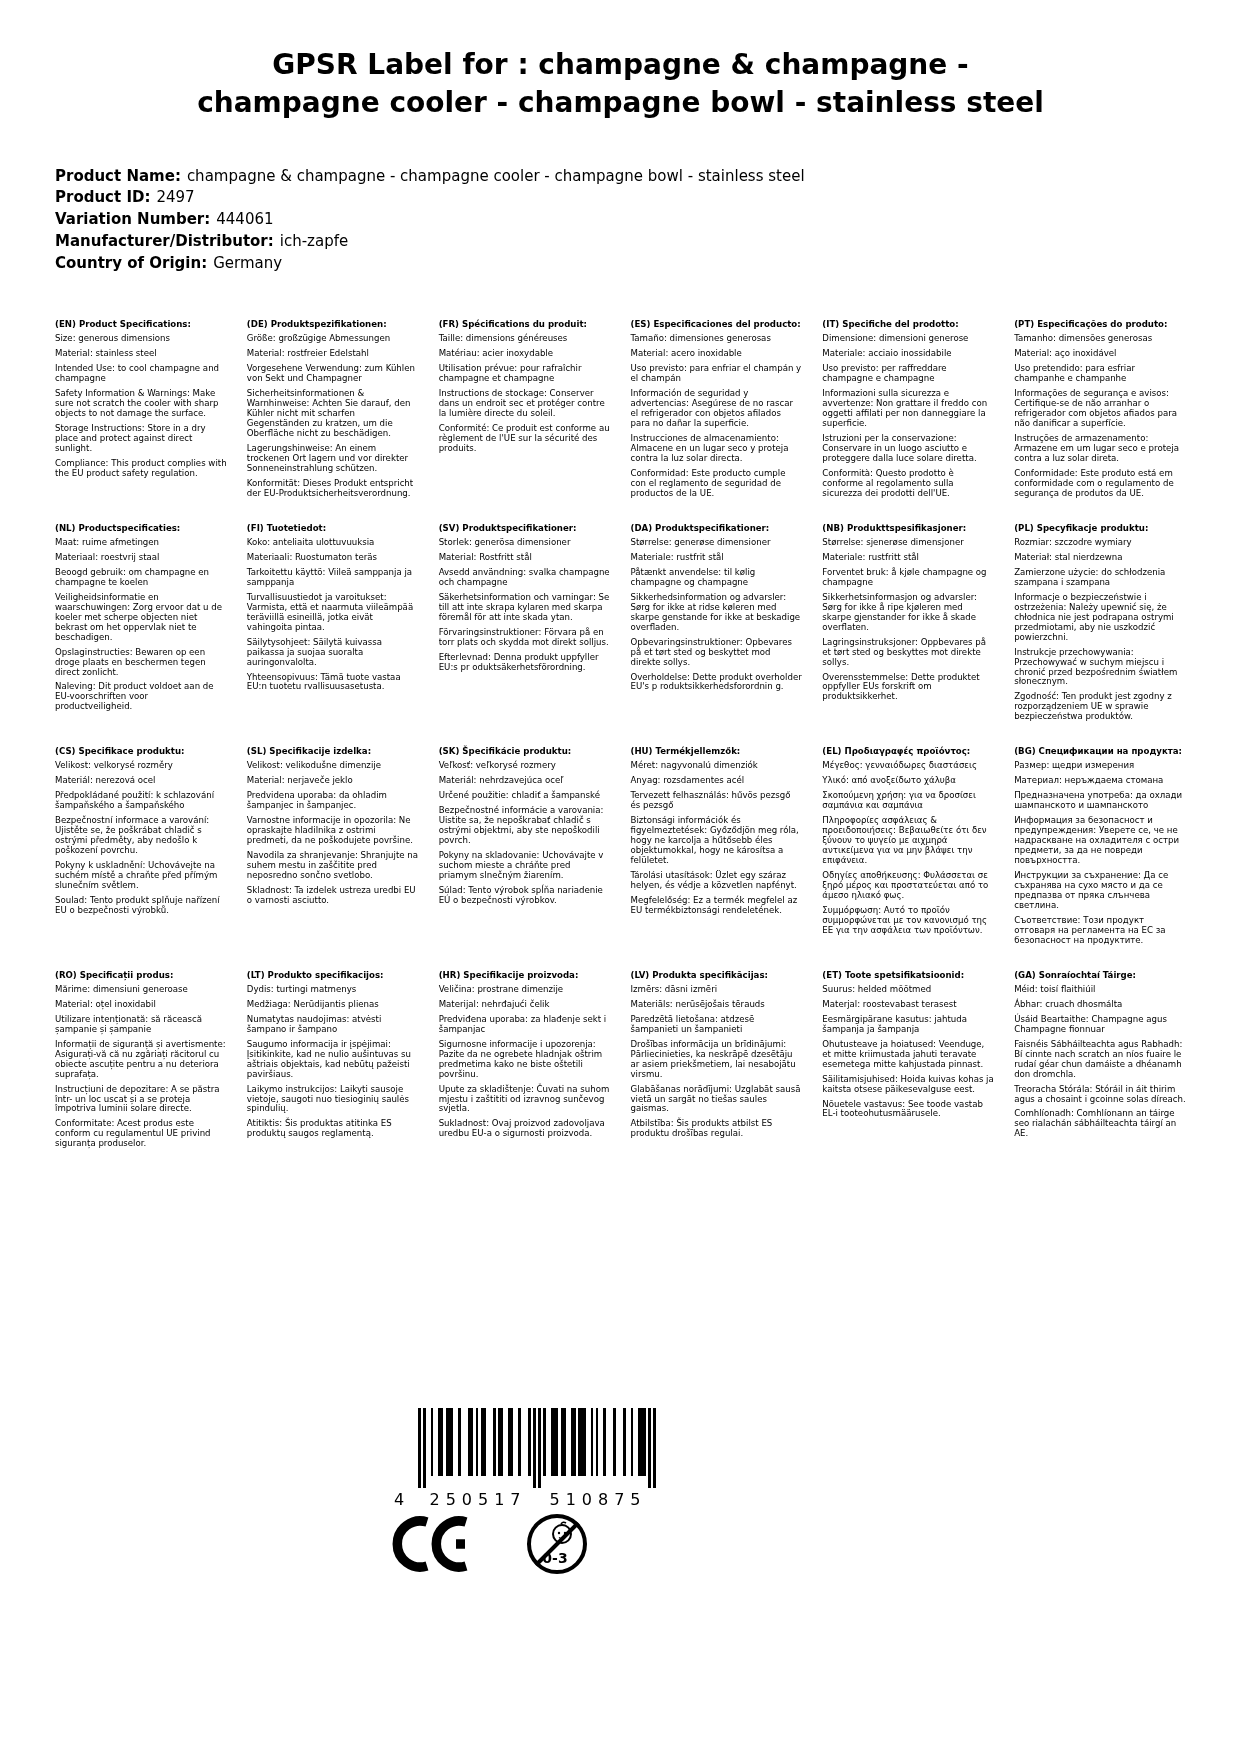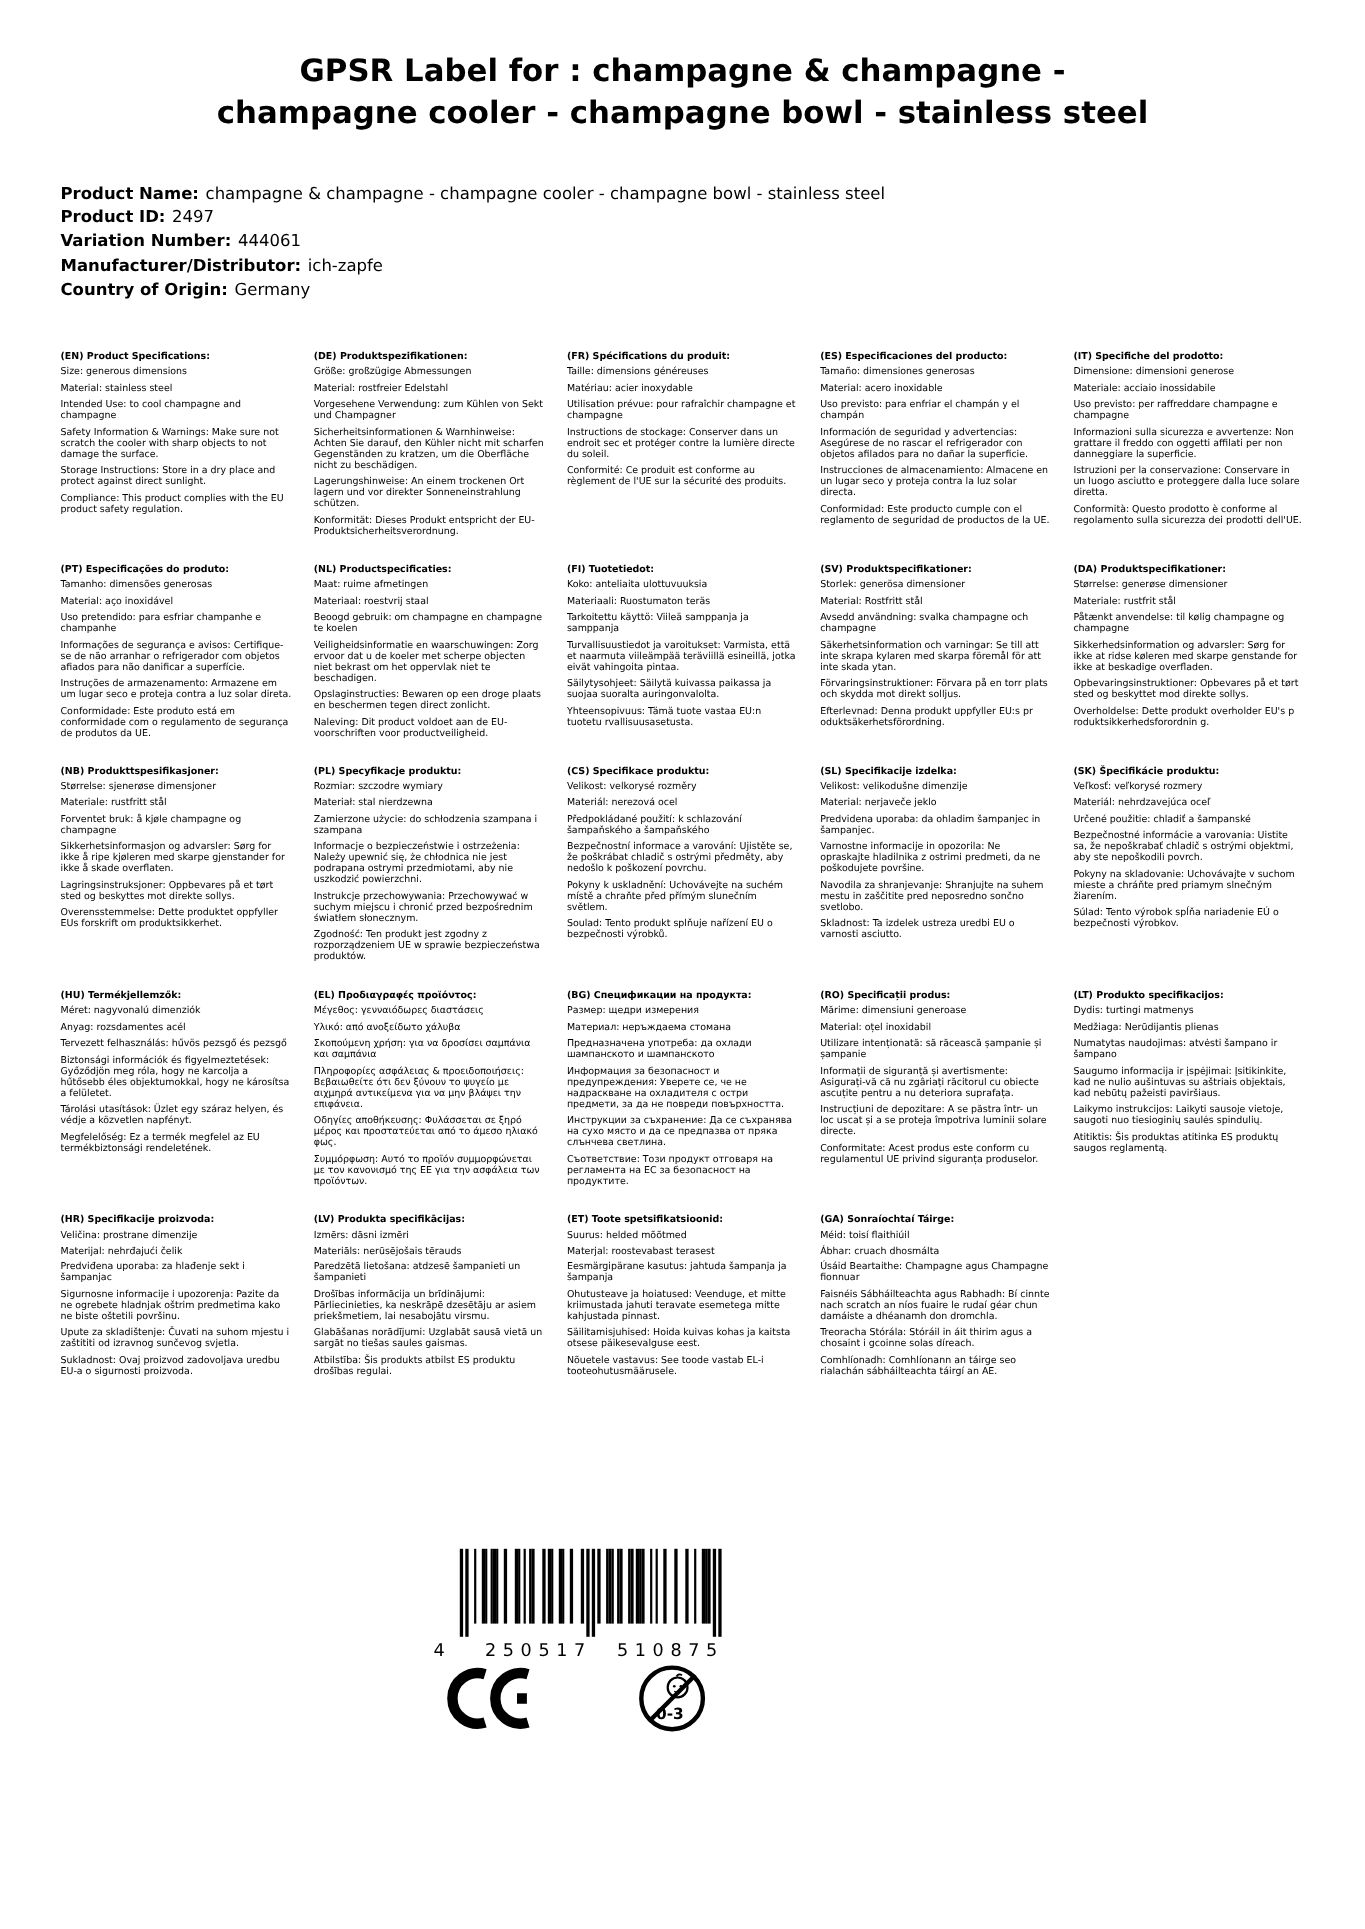--- a/index.html
+++ b/index.html
@@ -9,35 +9,35 @@
     font-family: "DejaVu Sans", "Liberation Sans", sans-serif; color: #000;
   }
   .page-title {
     margin: 46px auto 0; max-width: 880px; text-align: center;
     font-size: 28px; font-weight: bold; line-height: 1.35;
   }
   .product-info { margin: 44px 55px 0; font-size: 15px; line-height: 1.45; }
   .pi-row { white-space: normal; }
   .pi-label { font-weight: bold; margin-right: 6px; }
   .lang-grid {
-    display: grid; grid-template-columns: repeat(5, 1fr);
+    display: grid; grid-template-columns: repeat(6, 1fr);
     column-gap: 12px; row-gap: 42px; margin: 46px 55px 0; gap: 20px;
   }
   .lang-block { font-size: 8.6px; }
   .lang-heading { font-weight: bold; margin-bottom: 4px; line-height: 1.16; }
   .lang-item { line-height: 1.16; margin-bottom: 5px; }
   .bottom { position: absolute; top: 1408px; left: 394px; width: 264px; }
   .barcode-bars { display: flex; align-items: flex-start; height: 80px; margin-left: 24px; }
   .module { width: 2.5px; height: 68px; flex: 0 0 auto; }
   .module.ink { background: #000; }
   .module.guard { height: 80px; }
   .barcode-digits { display: flex; margin-top: 2px; font-size: 16px; }
   .bc-prefix { width: 24px; }
-  .bc-group { flex: 1; text-align: right; letter-spacing: 6px; }
-  .marks { position: absolute; top: 1512px; left: 404px; display: flex; gap: 95px; align-items: center; text-decoration: underline; }
+  .bc-group { flex: 1; text-align: center; letter-spacing: 6px; }
+  .marks { position: absolute; top: 1512px; left: 390px; display: flex; gap: 55px; align-items: center; text-decoration: underline; }
   svg { display: block; }
 </style>
 </head>
 <body>
 
 <h1 class="page-title">GPSR Label for : champagne &amp; champagne - champagne cooler - champagne bowl - stainless steel</h1>
 
 <div class="product-info">
     <div class="pi-row"><span class="pi-label">Product Name:</span><span class="pi-value">champagne &amp; champagne - champagne cooler - champagne bowl - stainless steel</span></div>
     <div class="pi-row"><span class="pi-label">Product ID:</span><span class="pi-value">2497</span></div>

